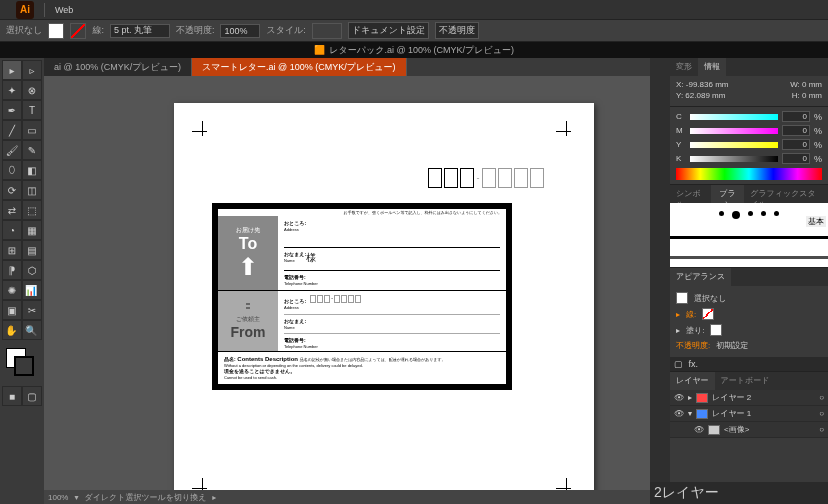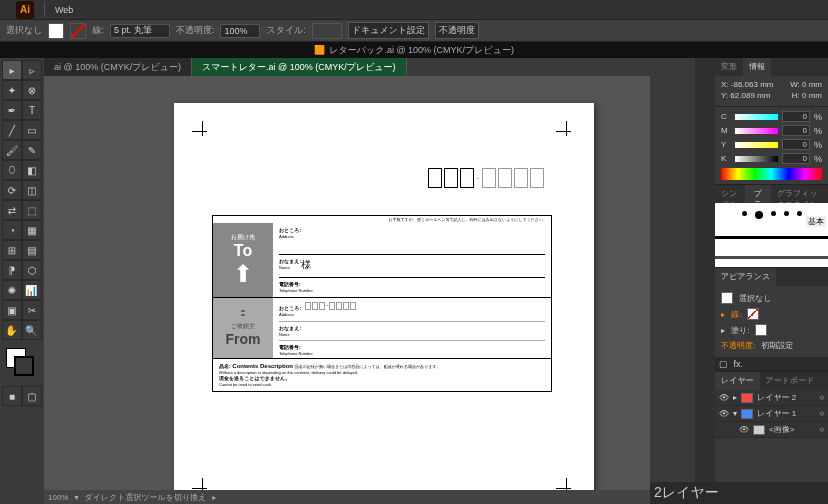--- a/index.html
+++ b/index.html
@@ -17,23 +17,23 @@
 .toolbox { width: 44px; background: #3a3a3a; padding: 2px; display: flex; flex-direction: column; gap: 0; }
 .tool-row { display: flex; }
 .tool { width: 20px; height: 20px; border: 1px solid #2a2a2a; display: flex; align-items: center; justify-content: center; color: #ccc; font-size: 10px; cursor: pointer; }
 .tool.active { background: #555; }
 .fill-stroke { margin-top: 6px; padding: 4px; position: relative; height: 40px; }
 .fill-box { position: absolute; width: 20px; height: 20px; background: #fff; border: 1px solid #000; top: 2px; left: 4px; }
 .stroke-box { position: absolute; width: 20px; height: 20px; background: #3a3a3a; border: 2px solid #000; top: 10px; left: 12px; }
 .canvas-area { flex: 1; background: #555; position: relative; overflow: hidden; }
 .tabs { height: 18px; background: #3a3a3a; display: flex; font-size: 9px; }
 .tab { padding: 3px 10px; background: #2a2a2a; border-right: 1px solid #555; color: #aaa; cursor: pointer; }
-.tab.active { background: #14532d; color: #fff; }
+.tab.active { background: #c2410c; color: #fff; }
 .artboard { position: absolute; background: #fff; top: 45px; left: 130px; width: 420px; height: 410px; box-shadow: 2px 2px 6px rgba(0,0,0,0.5); }
-.letter-form { position: absolute; left: 38px; top: 112px; width: 340px; border: 1px solid #000000; font-size: 6px; color: #000; }
+.letter-form { position: absolute; left: 38px; top: 100px; width: 300px; border: 6px solid #000000; font-size: 6px; color: #000; }
 .postal-code { position: absolute; right: 50px; top: 65px; display: flex; gap: 2px; }
 .pc-box { width: 14px; height: 20px; border: 1px solid #999; }
 .pc-box.dark { border: 1px solid #000; }
 .pc-dash { width: 4px; display: flex; align-items: center; justify-content: center; color: #999; }
 .form-top { display: flex; }
 .form-left { width: 60px; background: #888; color: #fff; display: flex; flex-direction: column; align-items: center; justify-content: center; }
 .form-left.dark { background: #aaa; }
 .form-right { flex: 1; padding: 4px 6px; }
 .form-line { border-bottom: 1px solid #000; margin-bottom: 3px; padding-bottom: 2px; display: flex; }
 .form-line.thin { border-bottom: 1px solid #aaa; }
@@ -47,21 +47,21 @@
 .pc-small { display: flex; gap: 1px; }
 .pc-small-box { width: 6px; height: 8px; border: 1px solid #999; }
 .crop { position: absolute; width: 20px; height: 20px; pointer-events: none; }
 .crop::before,.crop::after { content: ""; position: absolute; background: #000; }
 .crop.tl { top: 18px; left: 18px; } .crop.tr { top: 18px; right: 18px; }
 .crop.bl { bottom: 15px; left: 18px; } .crop.br { bottom: 15px; right: 18px; }
 .crop::before { width: 1px; height: 15px; left: 10px; }
 .crop::after { width: 15px; height: 1px; top: 10px; }
 .panels { width: 178px; background: #3a3a3a; display: flex; flex-direction: column; font-size: 9px; }
 .panel-tabs-hdr { width: 20px; background: #2f2f2f; }
-.panels-wrap { display: flex; height: 100%; margin-left: 45px; }
+.panels-wrap { display: flex; height: 100%; }
 .panels-col { flex: 1; display: flex; flex-direction: column; }
 .panel { border-bottom: 1px solid #222; }
 .panel-tabs { display: flex; background: #2f2f2f; height: 18px; }
 .ptab { padding: 3px 6px; font-size: 8px; color: #888; cursor: pointer; }
 .ptab.active { background: #3a3a3a; color: #ccc; text-align: center; }
 .panel-body { padding: 4px 6px; }
 .info-row { display: flex; justify-content: space-between; margin-bottom: 2px; font-size: 8px; }
 .slider-row { display: flex; align-items: center; gap: 4px; margin-bottom: 3px; }
 .slider-label { width: 10px; font-size: 8px; }
 .slider-track { flex: 1; height: 6px; position: relative; }
@@ -271,21 +271,21 @@
       <div class="panel-tabs-hdr"></div>
       <div class="panels-col">
 
         <div class="panel">
           <div class="panel-tabs">
             <div class="ptab">変形</div>
             <div class="ptab active">情報</div>
           </div>
           <div class="panel-body">
             <div class="info-row">
-                <span><span>X:</span> <span>-86.063 mm</span></span>
+                <span><span>X:</span> <span>-99.836 mm</span></span>
                 <span><span>W:</span> <span>0 mm</span></span>
               </div>
             <div class="info-row">
                 <span><span>Y:</span> <span>62.089 mm</span></span>
                 <span><span>H:</span> <span>0 mm</span></span>
               </div>
           </div>
         </div>
 
         <div class="panel">

